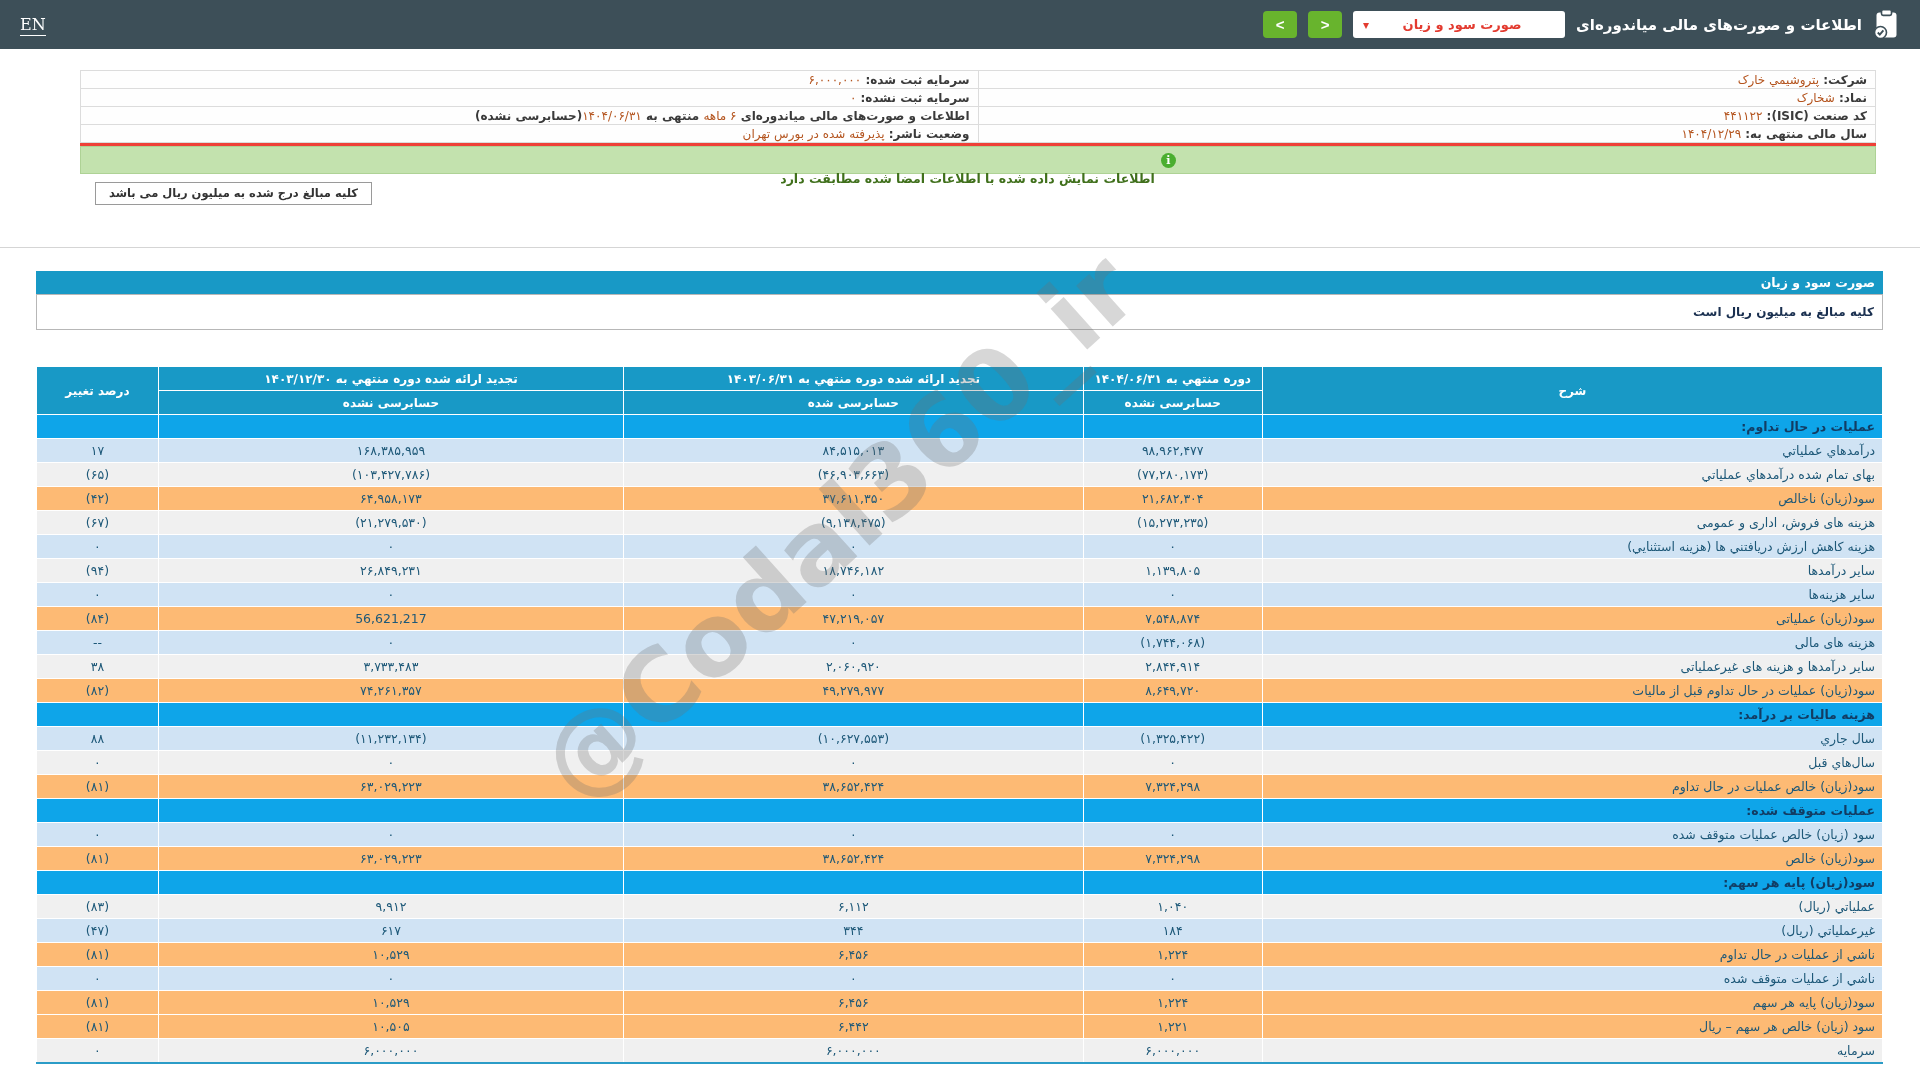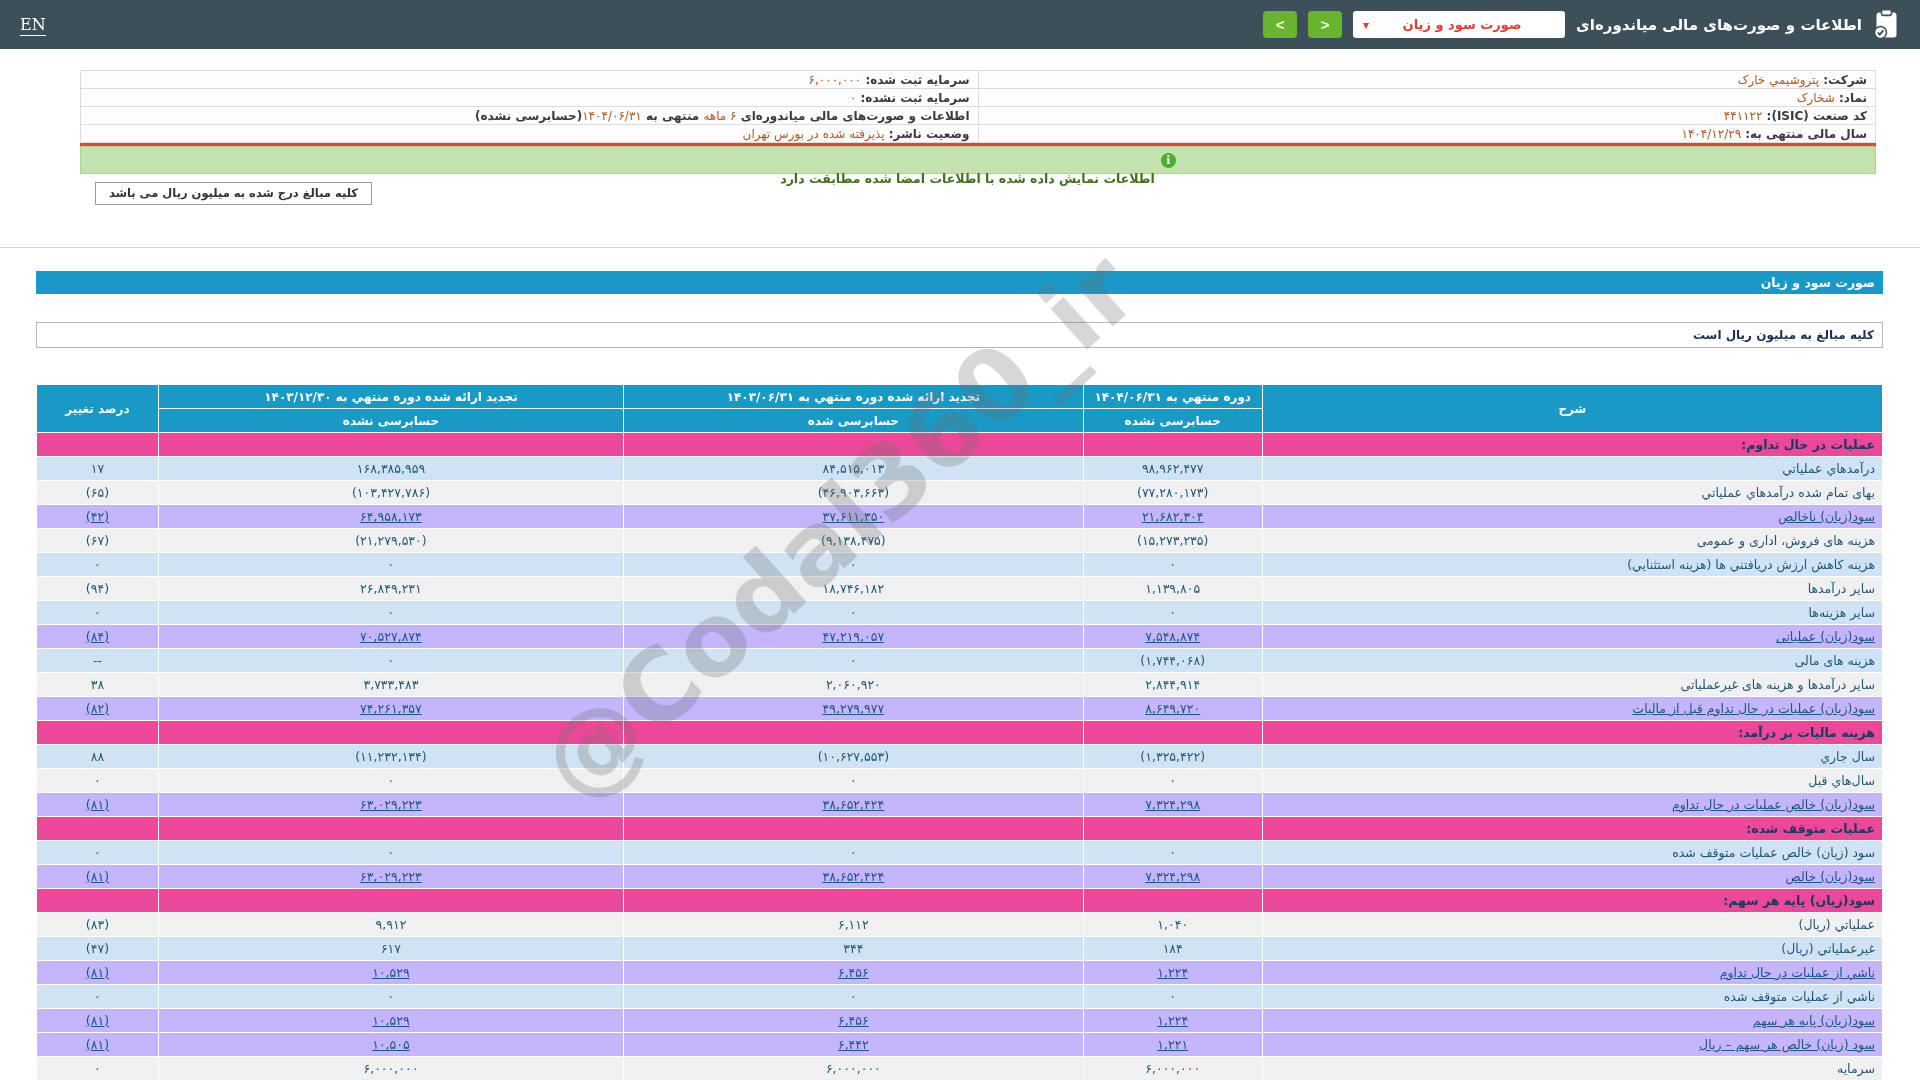--- a/index.html
+++ b/index.html
@@ -38,37 +38,37 @@
     font-family:"DejaVu Serif", serif; }
   .tab-row { margin:8px 44px 14px 95px; display:flex; justify-content:flex-end; }
   .unit-tab { border:1px solid #9a9a9a; background:#fff; padding:3px 13px 4px 13px;
     font-size:11.5px; font-weight:bold; color:#333; cursor:pointer; }
   .hr-divider { margin-top:42px; border-top:1px solid #d5d5d5; }
 
   
   .statement { margin:23px 37px 0 36px; position:relative; }
   .blue-bar { height:23px; background:#1899c6; color:#fff; font-size:12.5px; font-weight:bold;
     display:flex; align-items:center; padding:0 8px; }
-  .unit-note { height:26px; border:1px solid #b7b7b7; background:#fff; color:#1a3050;
+  .unit-note { height:36px; border:1px solid #b7b7b7; background:#fff; color:#1a3050;
     font-size:12px; font-weight:bold; display:flex; align-items:center; padding:0 8px;
-    margin-bottom:36px;margin-top:28px; }
+    margin-bottom:36px; }
 
   
   .main-table { width:100%; border-collapse:collapse; border-bottom:2px solid #2b9cc7; }
   .main-table th { background:#1899c6; color:#fff; font-size:12px; font-weight:600;
     border:1px solid #fff; height:24px; text-align:center; padding:0 4px; }
   .main-table td { height:24px; border:1px solid #fff; font-size:12.5px; color:#1d5878;
     padding:0 4px; }
   .c-desc { text-align:right; padding-right:7px !important; }
   .c-num  { text-align:center; white-space:nowrap; }
   .neg { color:#dd2a1b; }
   .r-blue   td { background:#d0e3f4; }
   .r-white  td { background:#f0f0f0;margin-top:14px; }
-  .r-yellow td { background:#c4b5fd;text-decoration:underline; }
-  .r-section td { background:#ec4899; }
+  .r-yellow td { background:#fdba74; }
+  .r-section td { background:#0ea5e9; }
   .r-section .c-desc { font-weight:bold; color:#123c63; }
 
   
   .watermark { position:absolute; left:560px; top:436px; font-size:100px; font-weight:bold;
     color:rgba(110,110,110,0.28); transform:rotate(-42deg); transform-origin:0 100%;
     pointer-events:none; white-space:nowrap; direction:ltr; z-index:5; }
 </style>
 </head>
 <body>
 
@@ -214,21 +214,21 @@
           <td class="c-desc">سایر هزینه‌ها</td>
           <td class="c-num">۰</td>
           <td class="c-num">۰</td>
           <td class="c-num">۰</td>
           <td class="c-num c-change">۰</td>
         </tr>
         <tr class="r-yellow">
           <td class="c-desc">سود(زیان) عملیاتی</td>
           <td class="c-num">۷,۵۴۸,۸۷۴</td>
           <td class="c-num">۴۷,۲۱۹,۰۵۷</td>
-          <td class="c-num">۷۰,۵۲۷,۸۷۴</td>
+          <td class="c-num">56,621,217</td>
           <td class="c-num c-change neg">(۸۴)</td>
         </tr>
         <tr class="r-blue">
           <td class="c-desc">هزینه های مالی</td>
           <td class="c-num neg">(۱,۷۴۴,۰۶۸)</td>
           <td class="c-num">۰</td>
           <td class="c-num">۰</td>
           <td class="c-num c-change">--</td>
         </tr>
         <tr class="r-white">

